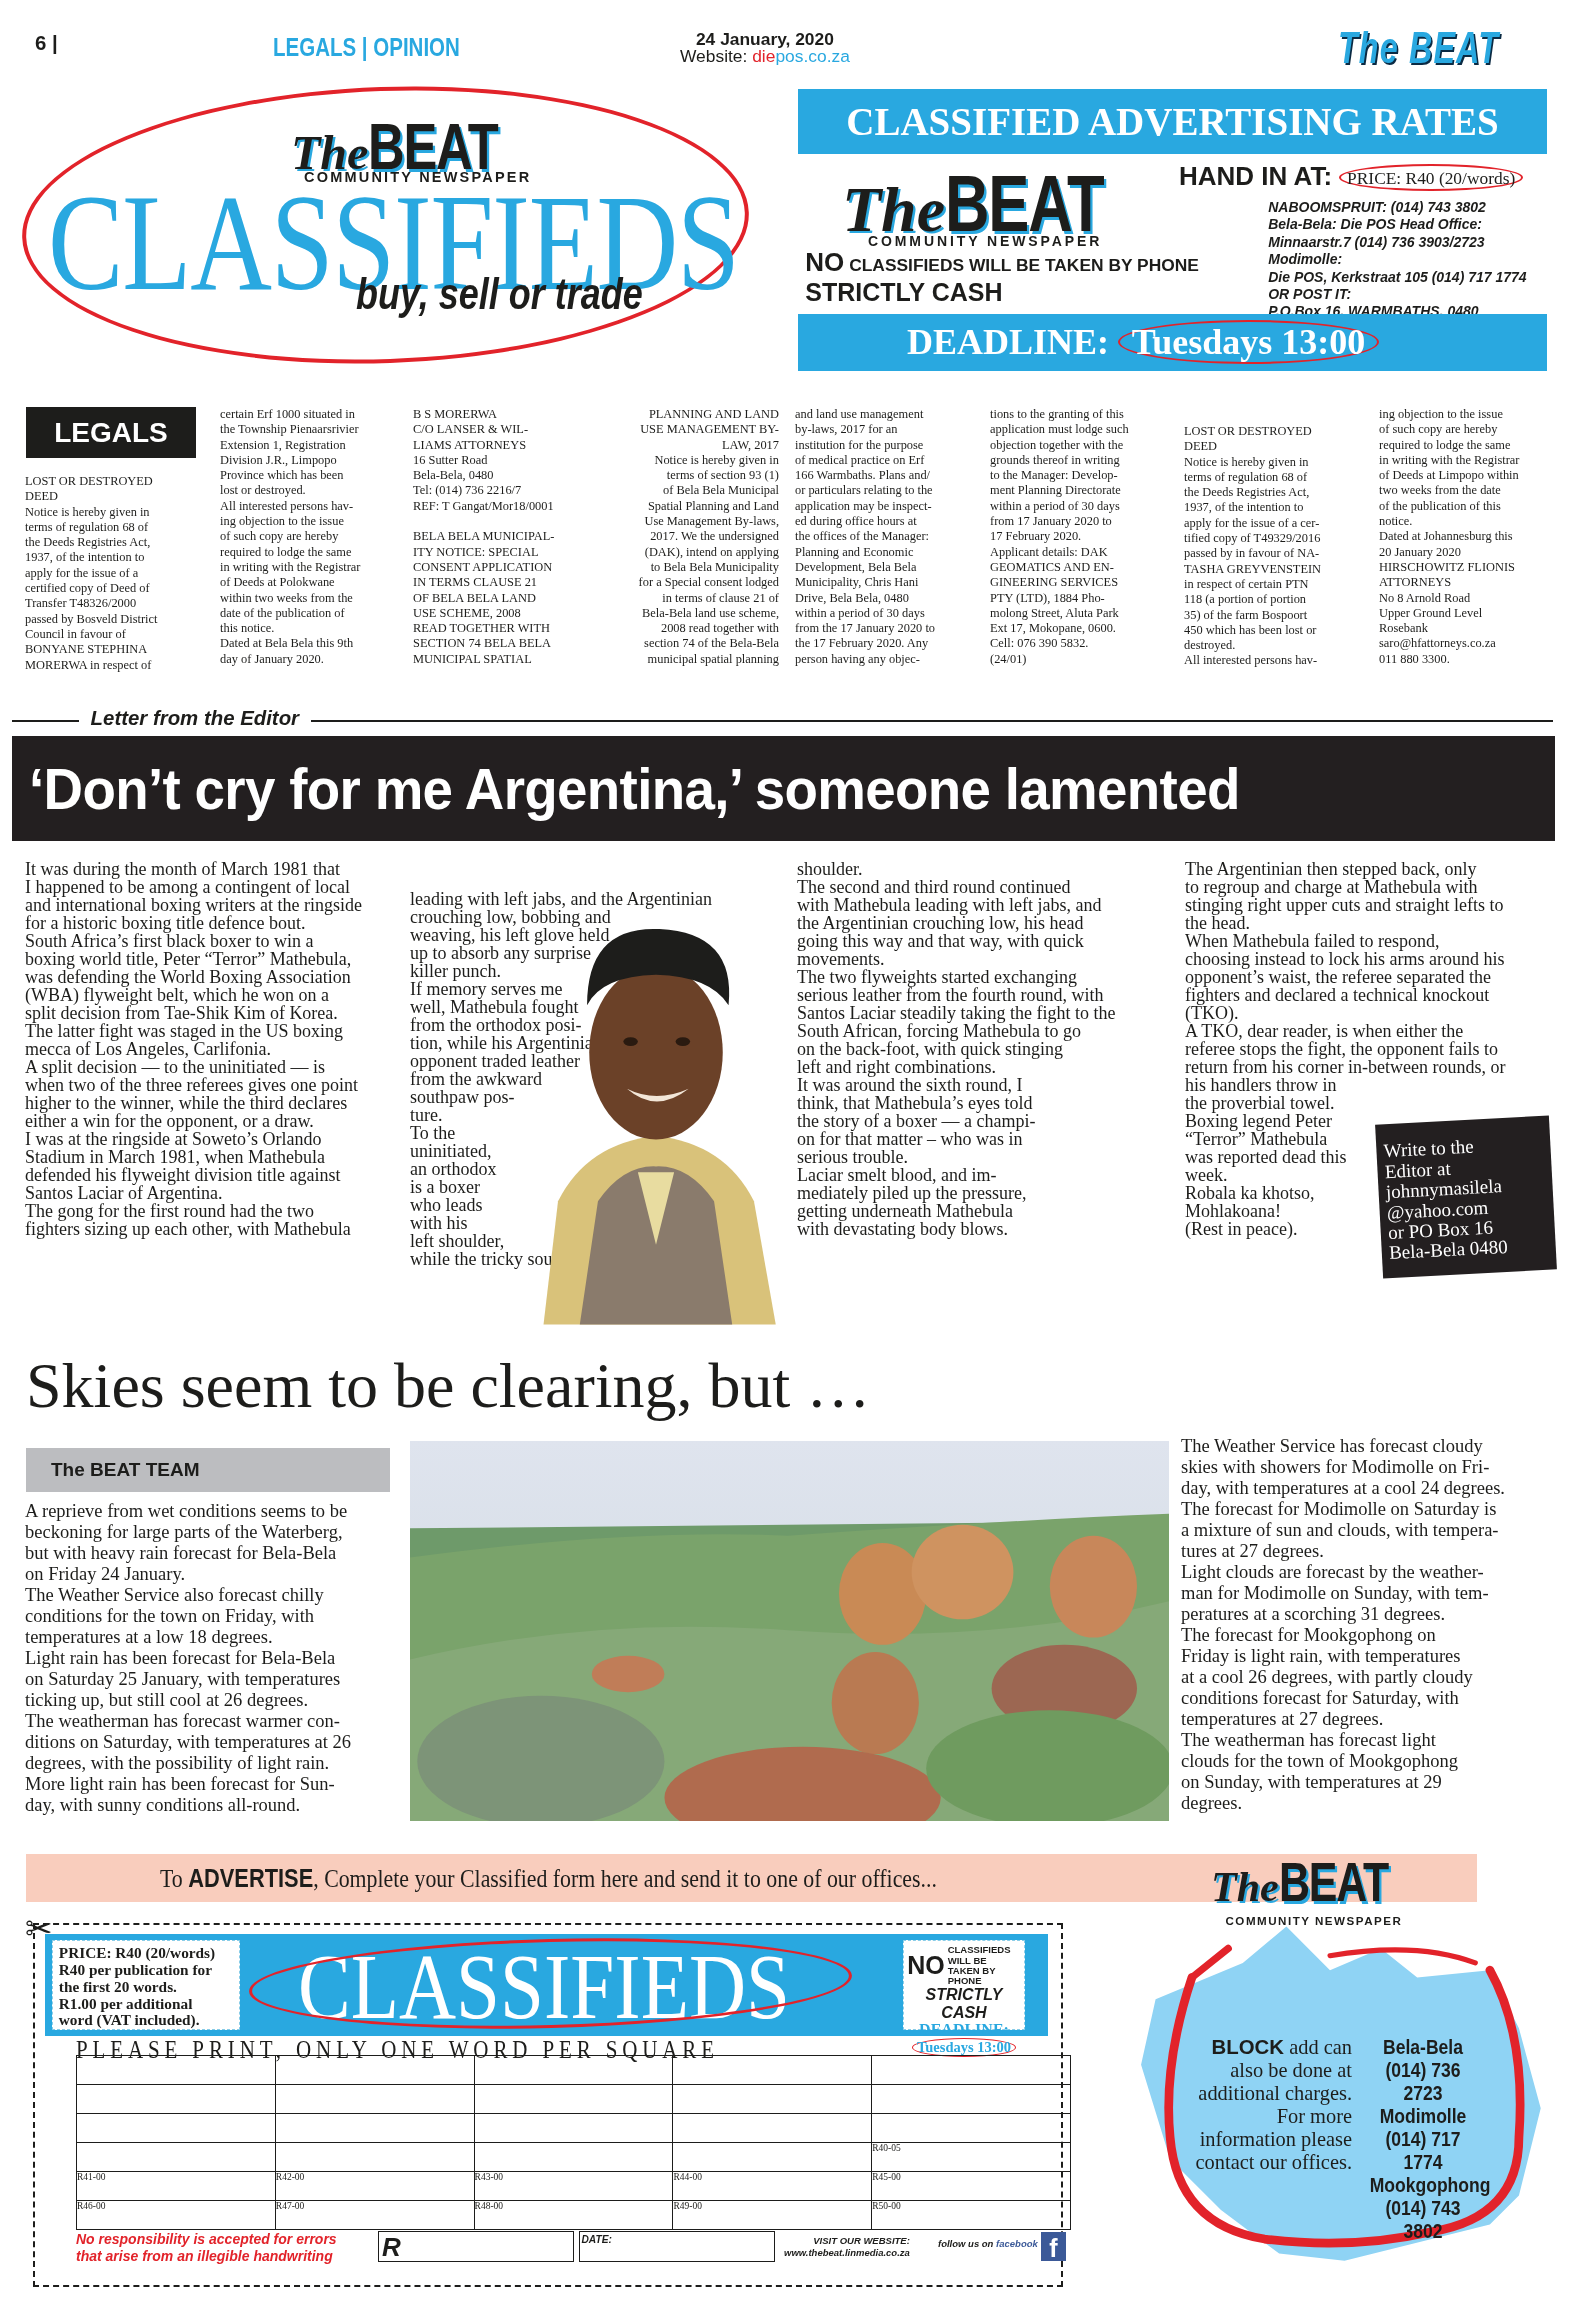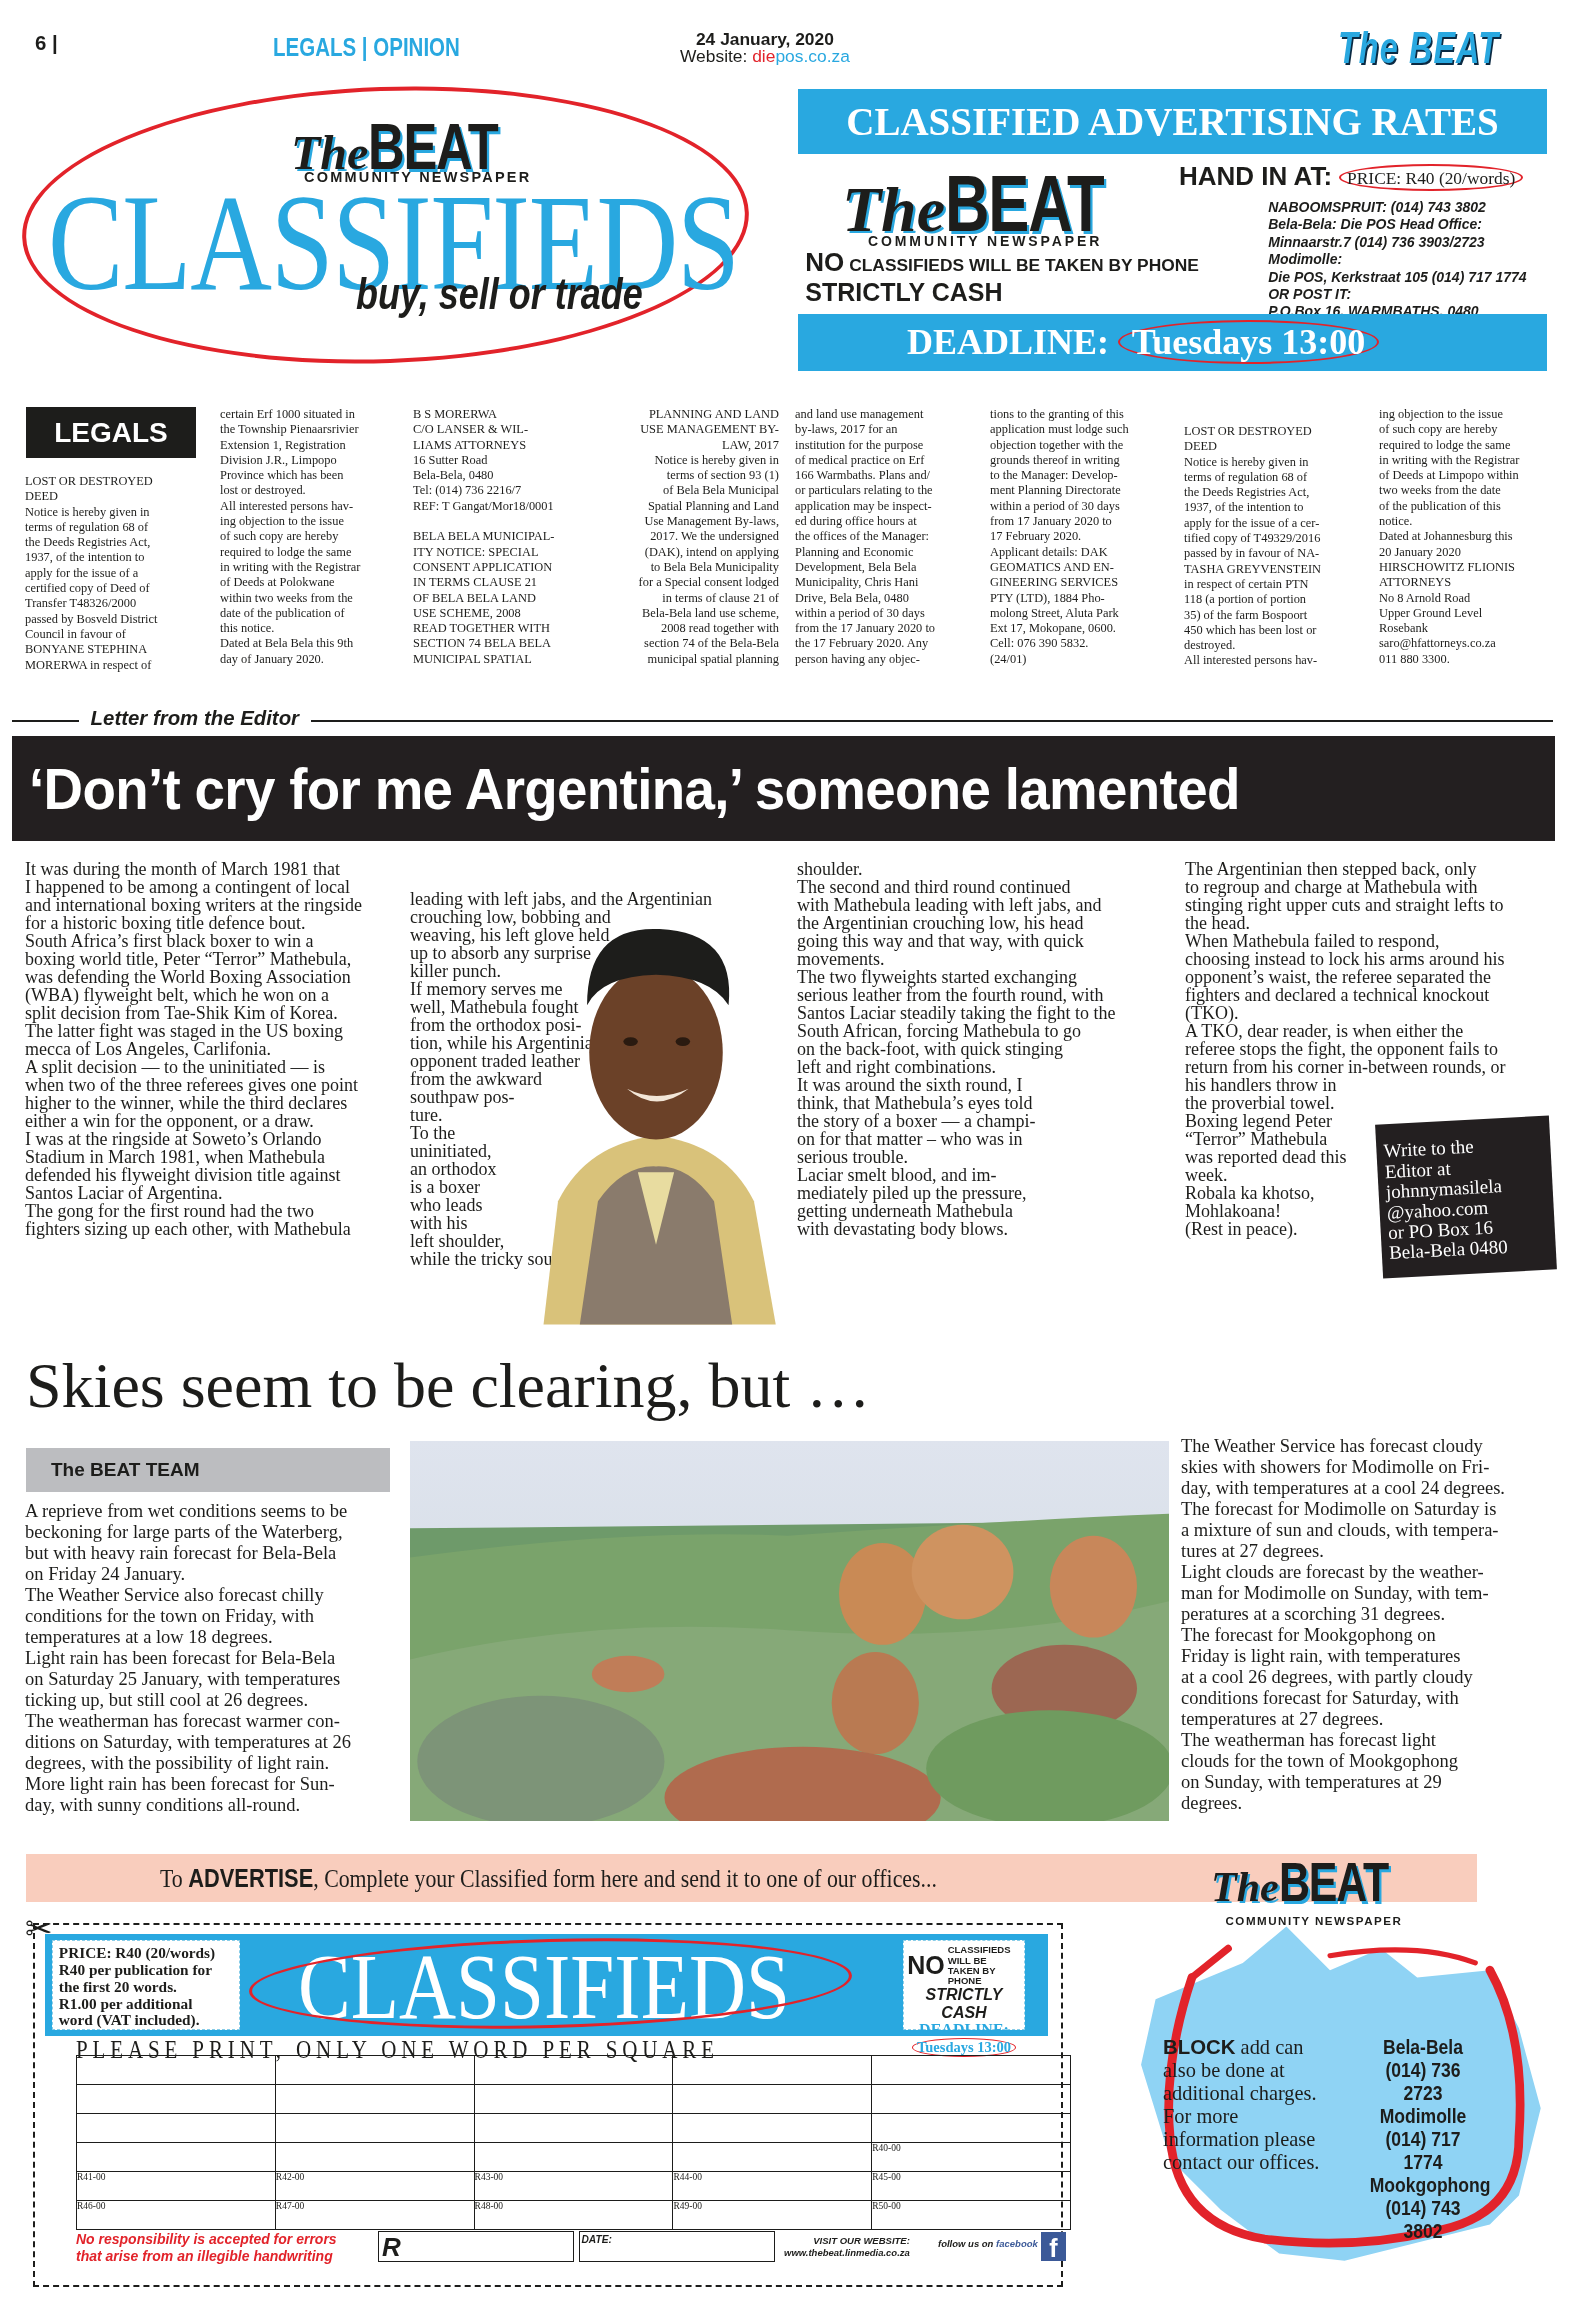--- a/index.html
+++ b/index.html
@@ -78,21 +78,21 @@
   .noresp { left: 76px; top: 2231px; font: italic bold 14px "Liberation Sans", sans-serif; color: #e2232a; line-height: 16.7px; white-space: pre-line; }
   .rbox { left: 378px; top: 2231px; width: 196px; height: 30.5px; border: 1.5px solid #1d1d1b; font: italic bold 26px "Liberation Sans", sans-serif; padding-left: 2.9px; line-height: 30.5px; }
   .datebox { left: 579px; top: 2231px; width: 196px; height: 30.5px; border: 1.5px solid #1d1d1b; font: italic bold 10.2px "Liberation Sans", sans-serif; padding: 1.5px; }
   .visit { left: 784px; top: 2235px; font: italic bold 9.5px "Liberation Sans", sans-serif; text-align: right; line-height: 11.6px; }
   .follow { left: 938px; top: 2238px; font: italic bold 9.5px "Liberation Sans", sans-serif; }
   .follow span { color: #3b5998; }
   .fb { left: 1041px; top: 2232px; width: 25px; height: 29px; background: #3b5998; color: #fff; font: bold 25px "Liberation Sans", sans-serif; text-align: center; line-height: 32px; }
 
   
   .splash { left: 1112px; top: 1919px; width: 436px; height: 364px; }
-  .block-left { left: 1163px; top: 2036px; width: 189px; text-align: left; font: 20.4px "Liberation Serif", serif; line-height: 23px; white-space: pre-line; }
+  .block-left { left: 1163px; top: 2036px; width: 189px; text-align: right; font: 20.4px "Liberation Serif", serif; line-height: 23px; white-space: pre-line; }
   .block-left b { font-family: "Liberation Sans", sans-serif; }
   .block-right { left: 1361px; top: 2036px; width: 124px; text-align: center; font: bold 20.4px "Liberation Sans", sans-serif; line-height: 23px; transform: scaleX(0.86); }
 </style>
 </head>
 <body>
 
 <div class="abs pageno">6 |</div>
 <div class="abs section">LEGALS | OPINION</div>
 <div class="abs date">
   <div>24 January, 2020</div>
@@ -473,21 +473,21 @@
         <td></td>
         <td></td>
         <td></td>
         <td></td>
   </tr>
   <tr>
     <td></td>
         <td></td>
         <td></td>
         <td></td>
-        <td>R40-00</td>
+        <td>R40-05</td>
   </tr>
   <tr>
     <td>R41-00</td>
         <td>R42-00</td>
         <td>R43-00</td>
         <td>R44-00</td>
         <td>R45-00</td>
   </tr>
   <tr>
     <td>R46-00</td>

